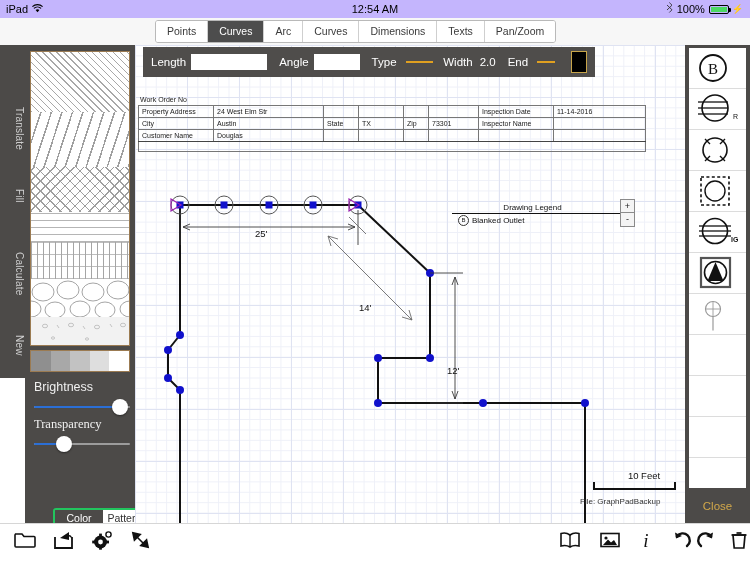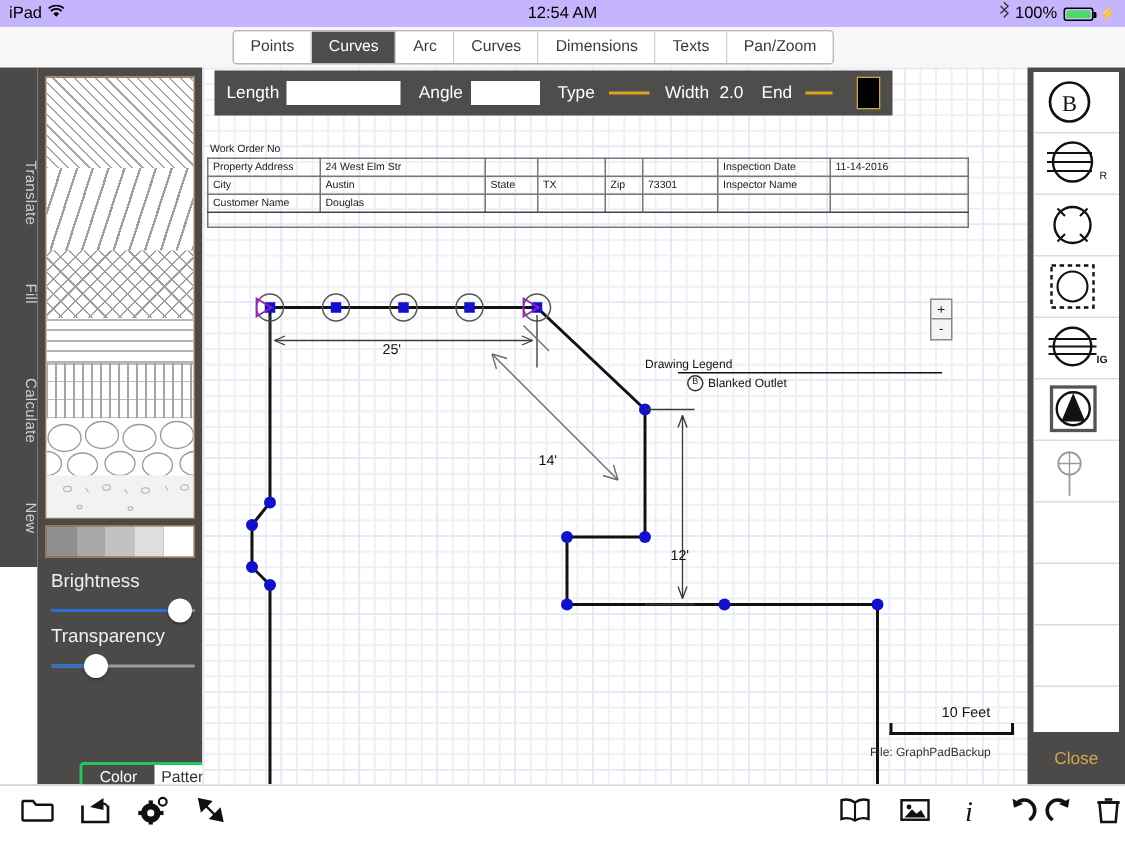--- a/index.html
+++ b/index.html
@@ -153,21 +153,21 @@
   }
   #infoform .wo { padding-left:2px; height:10px; line-height:10px; }
   #infoform table { border-collapse:collapse; width:100%; background:transparent; }
   #infoform td { border:0.7px solid #777; height:12px; padding:0 3px;
                  font-size:7px; white-space:nowrap; }
   #infoform tr.last td { border-bottom:1.2px solid #444; }
   #infoform .blankrow td { height:10px; border-left:0.7px solid #777; border-right:0.7px solid #777;}
 
   
   #legend { position:absolute; left:295px; top:158px; z-index:5; width:205px; }
-  #legend .lg-title { font-size:8px; color:#111; padding-bottom:1px;margin-top:35px; }
+  #legend .lg-title { text-align:center; font-size:8px; color:#111; padding-bottom:1px; }
   #legend .lg-rule  { border-top:1.6px solid #111; width:176px; margin-left:22px;}
   #legend .lg-row   { display:flex; align-items:center; gap:3px; padding-top:1px;padding-left:28px; }
   #legend .lg-sym   { width:11px; height:11px; border:1px solid #333; border-radius:50%;
                       font-size:6px; text-align:center; line-height:9px; color:#222; }
   #legend .lg-text  { font-size:8px; color:#111; }
   #legend .pm {
     position:absolute; right:0; top:-4px; width:15px; height:28px;
     border:1px solid #8a8a8a; background:#f4f4f4; font-size:9px; color:#222;
   }
   #legend .pm div { height:13px; line-height:13px; text-align:center; }
@@ -293,21 +293,21 @@
       <span style="background:#ffffff"></span>
     </div>
 
     <div class="sliderlabel" style="top:335px;">Brightness</div>
     <div class="sliderwrap" style="top:353px;">
       <div class="track"></div>
       <div class="fill" style="width:84px;"></div>
       <div class="knob" style="left:78px;"></div>
     </div>
 
-    <div class="sliderlabel" style="top:372px;">Transparency</div>
+    <div class="sliderlabel" style="top:372px;font-family:Liberation Serif, serif;">Transparency</div>
     <div class="sliderwrap" style="top:390px;">
       <div class="track"></div>
       <div class="fill" style="width:29px;"></div>
       <div class="knob" style="left:22px;"></div>
     </div>
 
     <div id="segColor">
       <div class="on">Color</div>
       <div class="off">Patterns</div>
     </div>

